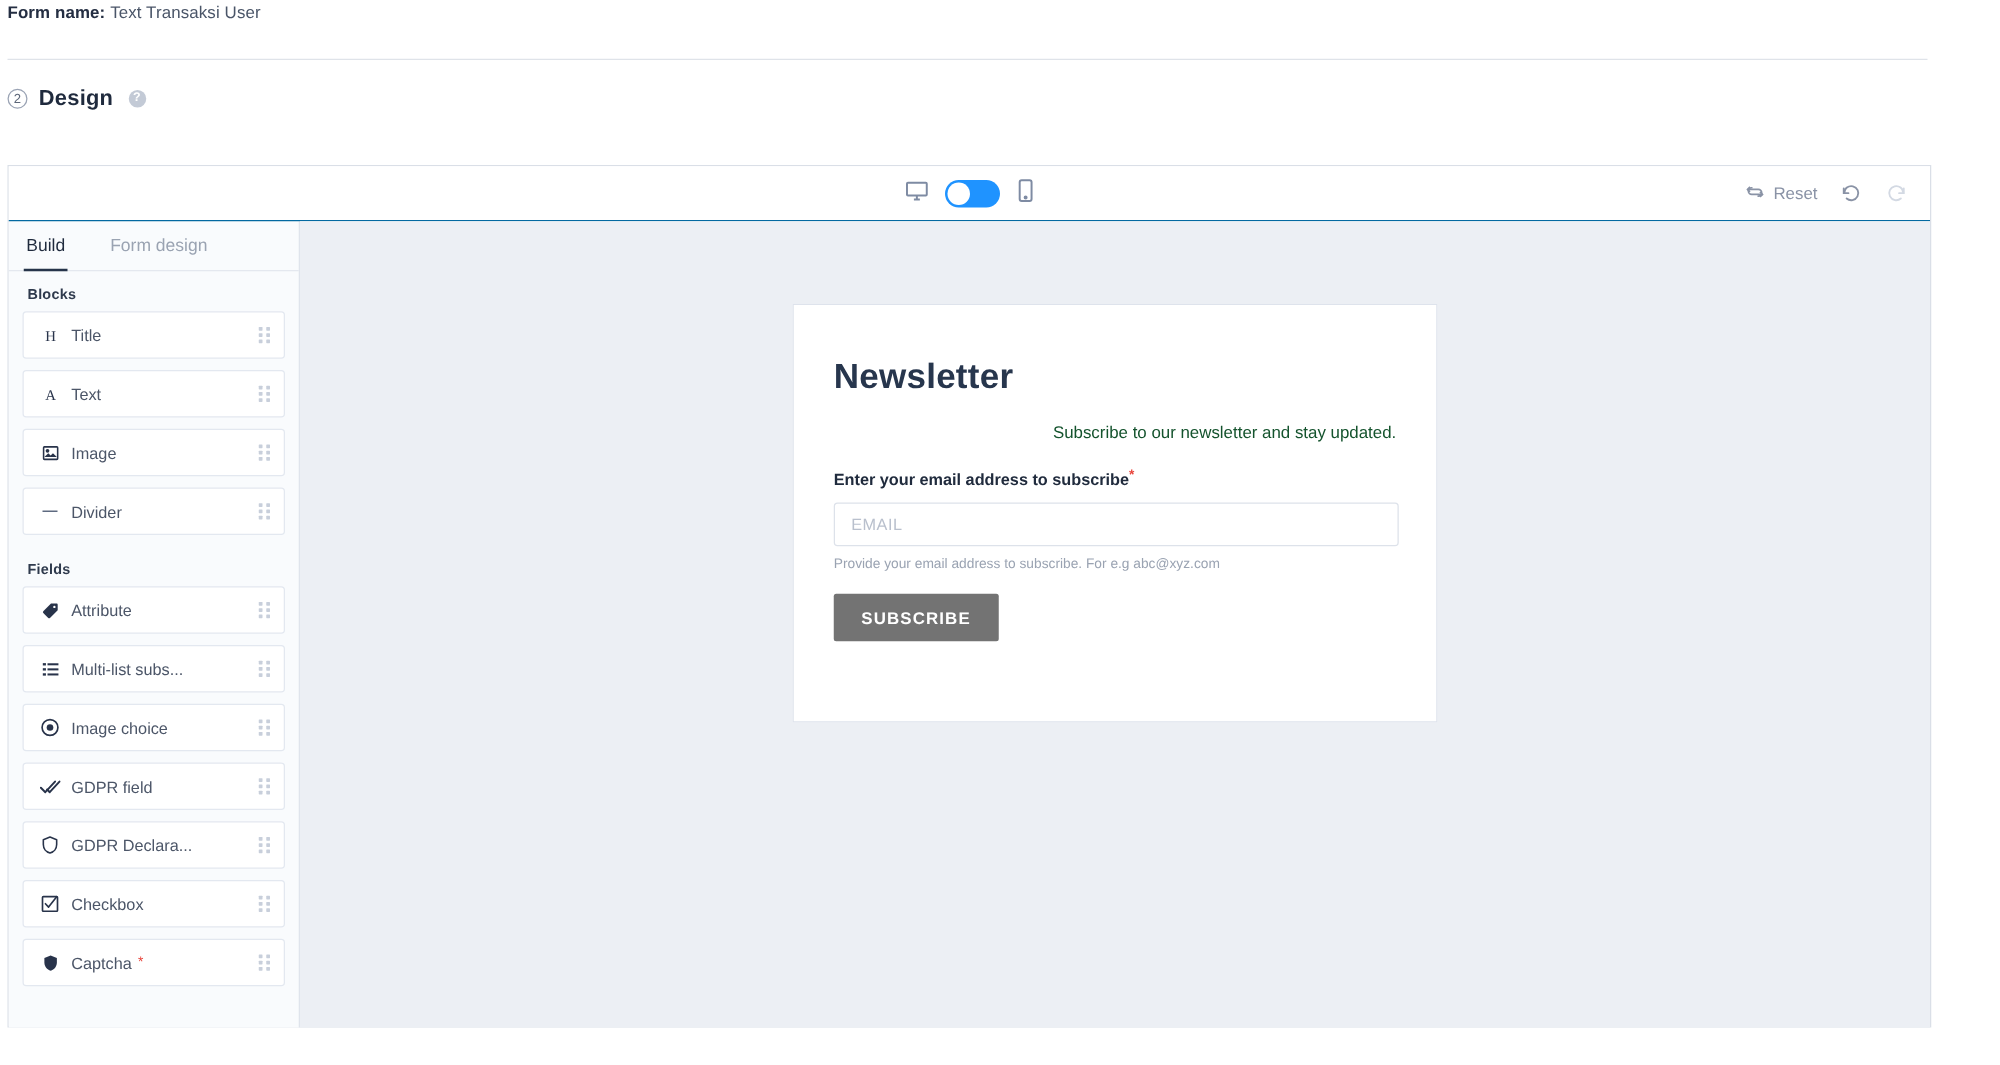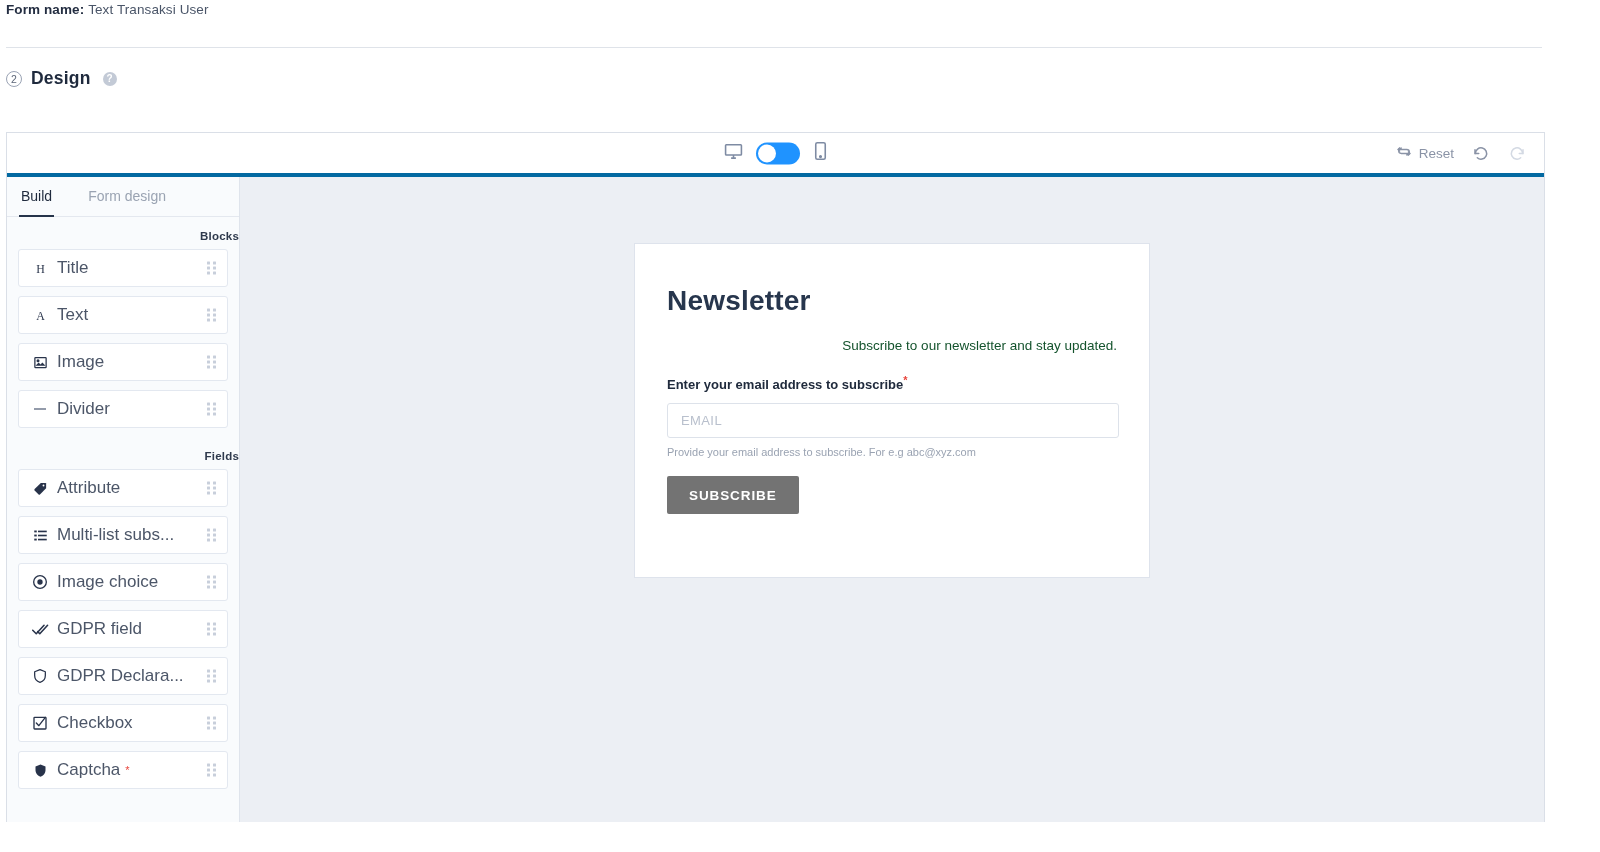--- a/index.html
+++ b/index.html
@@ -42,21 +42,21 @@
   
   .builder {
     position: absolute; left: 6px; top: 132px;
     width: 1539px; height: 690px;
     border: 1px solid #dadfe7; background: #ffffff;
   }
 
   
   .toolbar {
     position: relative; height: 44px;
-    border-bottom: 4px solid #0369a1; background: #ffffff;
+    border-bottom: 1px solid #0369a1; background: #ffffff;
   }
   .device-group {
     position: absolute; left: 50%; top: 50%;
     transform: translate(-50%, -50%);
     display: flex; align-items: center; gap: 13px;
   }
   .toggle-pill {
     width: 44px; height: 22px; border-radius: 11px;
     background: #1f93ff; position: relative;
     cursor: pointer;
@@ -92,34 +92,34 @@
   .tab {
     display: flex; align-items: center;
     font-size: 14px; color: #9aa3b2; cursor: pointer;
     border-bottom: 2px solid transparent; margin-bottom: -1px;
     padding: 0 2px;
   }
   .tab.active { color: #1f2a3d; border-bottom-color: #26344a; }
 
   .section-label {
     font-size: 11.5px; font-weight: bold; color: #2f3a4d;
-    padding: 13px 0 7px 15px; letter-spacing: .2px; text-align: right;
+    padding: 13px 0 7px 15px; letter-spacing: .2px;
   }
   .item-list { padding: 0 11px; }
   .item {
     display: flex; align-items: center;
     height: 38px; margin-bottom: 9px;
     background: #ffffff; border: 1px solid #e3e8f0; border-radius: 3px;
     cursor: pointer; position: relative;
   }
   .item-icon {
     width: 34px; display: flex; align-items: center; justify-content: center;
     color: #28334a; flex: none; margin-left: 4px;
   }
-  .item-label { font-size: 17px; color: #4c5668; }
+  .item-label { font-size: 13px; color: #4c5668; }
   .req-star { color: #e8453c; font-size: 11px; margin-left: 5px; }
   .grip {
     position: absolute; right: 11px; top: 50%; transform: translateY(-50%);
     display: grid; grid-template-columns: 3px 3px; gap: 2px 3px;
     cursor: grab;
   }
   .grip i { width: 3px; height: 3px; background: #c8cfdb; border-radius: .5px; display: block; }
 
   
   .canvas { flex: 1; background: #eceff4; position: relative; overflow: hidden; }

